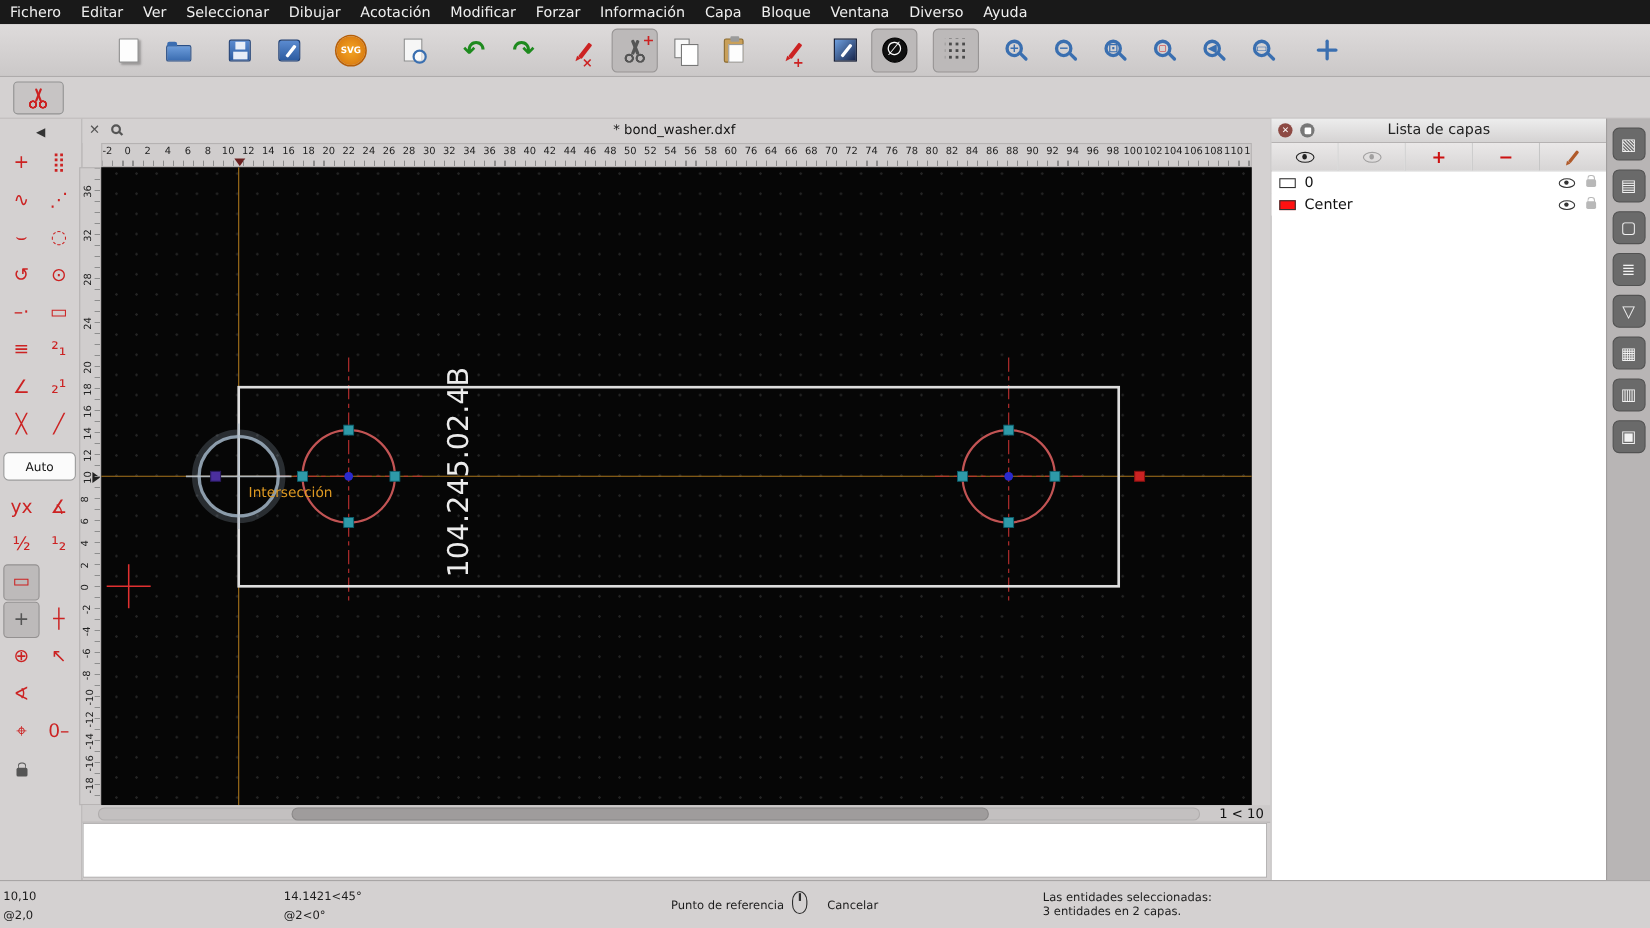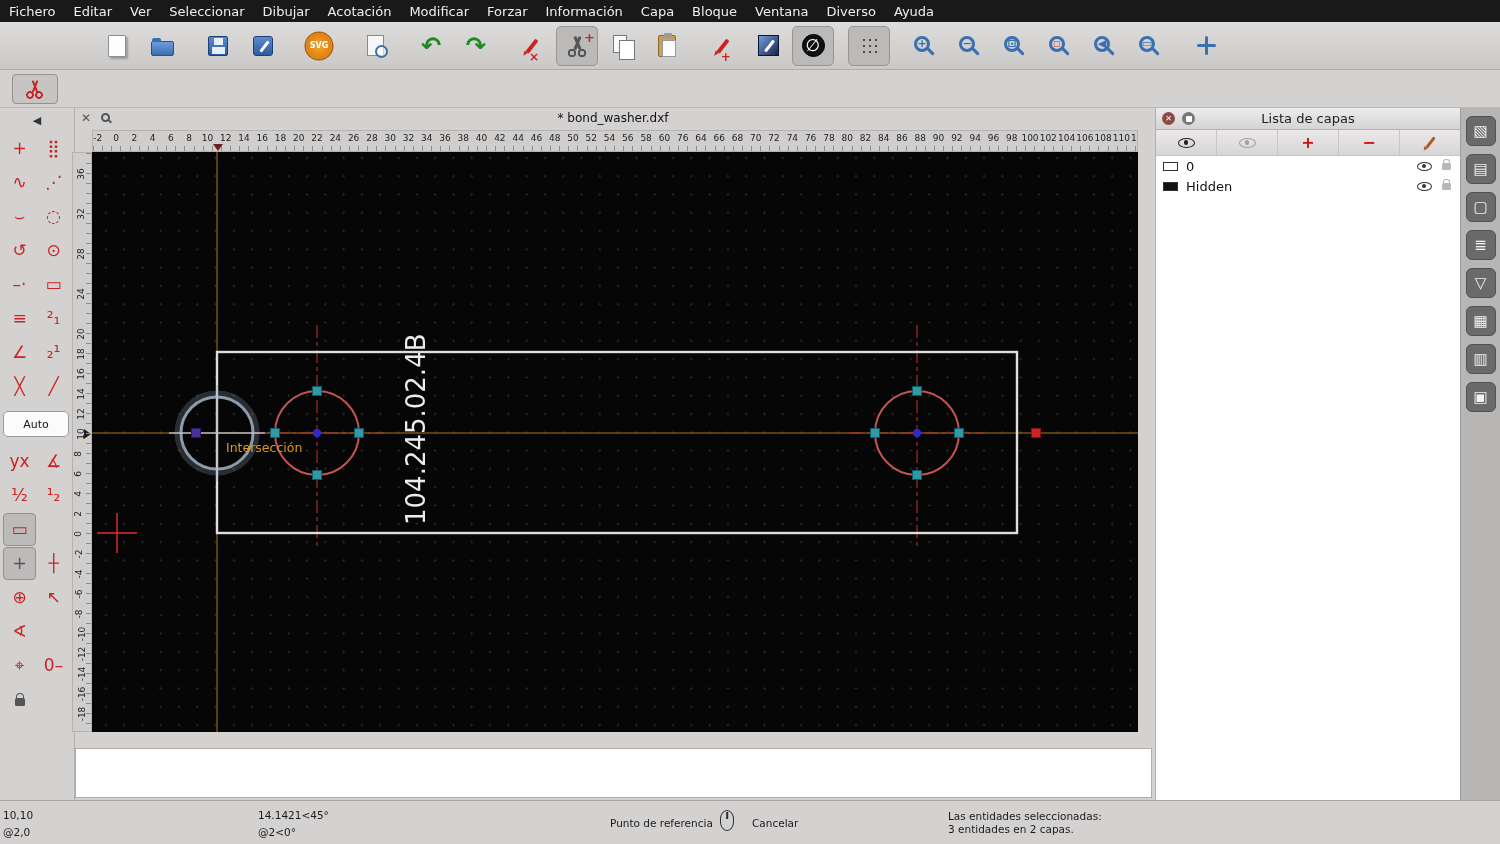--- a/index.html
+++ b/index.html
@@ -594,20 +594,25 @@
       <circle cx="825" cy="281" r="4" fill="#2a2ace"></circle>
       <rect x="99.5" y="276.5" width="9" height="9" fill="#4b2f9e" stroke="#2a1a60"></rect>
       <rect x="939.5" y="276.5" width="9" height="9" fill="#cc2222" stroke="#881111"></rect>
 
       <text transform="translate(333 373) rotate(-90)" fill="#ececec" font-size="26" font-family="DejaVu Sans, sans-serif">104.245.02.4B</text>
 
       <text x="134" y="300" fill="#dd9922" font-size="12.5" font-family="DejaVu Sans, sans-serif">Intersección</text>
     </svg>
   </div>
 
+  <div class="scrollrow">
+    <div class="sbtrack"></div>
+    <div class="sbthumb"></div>
+    <div class="zoomlvl">1 &lt; 10</div>
+  </div>
 
   <div class="cmdwin">
   </div>
 
   <div class="layerpanel">
     <div class="lheader">
       <button class="lclose">✕</button>
       <button class="ldetach"></button>
       <div class="ltitle">Lista de capas</div>
     </div>
@@ -636,28 +641,28 @@
     <div class="lrows">
 
         <div class="lrow">
           <span class="lswatch" style="background: rgb(255, 255, 255);"></span>
           <span class="lname">0</span>
 
           <span class="leye"></span>
           <span class="llock"></span>
         </div>
 
-
         <div class="lrow">
-          <span class="lswatch" style="background: rgb(17, 17, 17);"></span>
-          <span class="lname">Hidden</span>
+          <span class="lswatch" style="background: rgb(255, 17, 17);"></span>
+          <span class="lname">Center</span>
 
           <span class="leye"></span>
           <span class="llock"></span>
         </div>
+
 
       </div>
   </div>
 
   <div class="dock">
 
       <button class="dockbtn"><span>▧</span></button>
 
       <button class="dockbtn"><span>▤</span></button>
 

